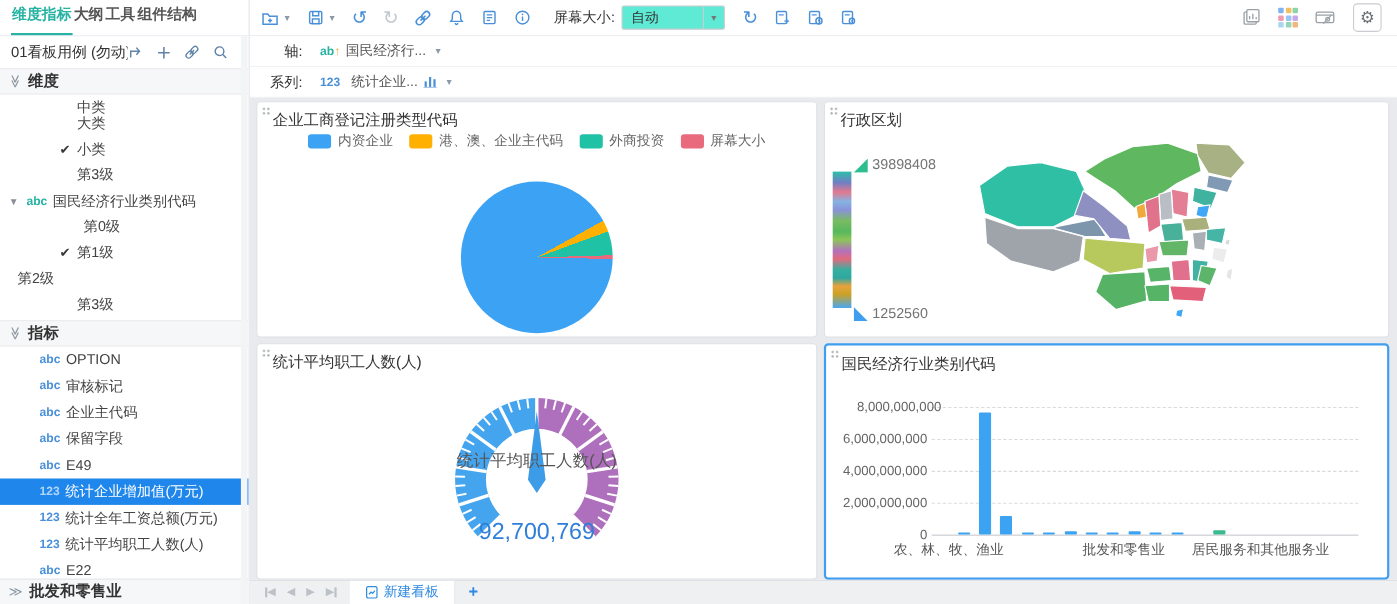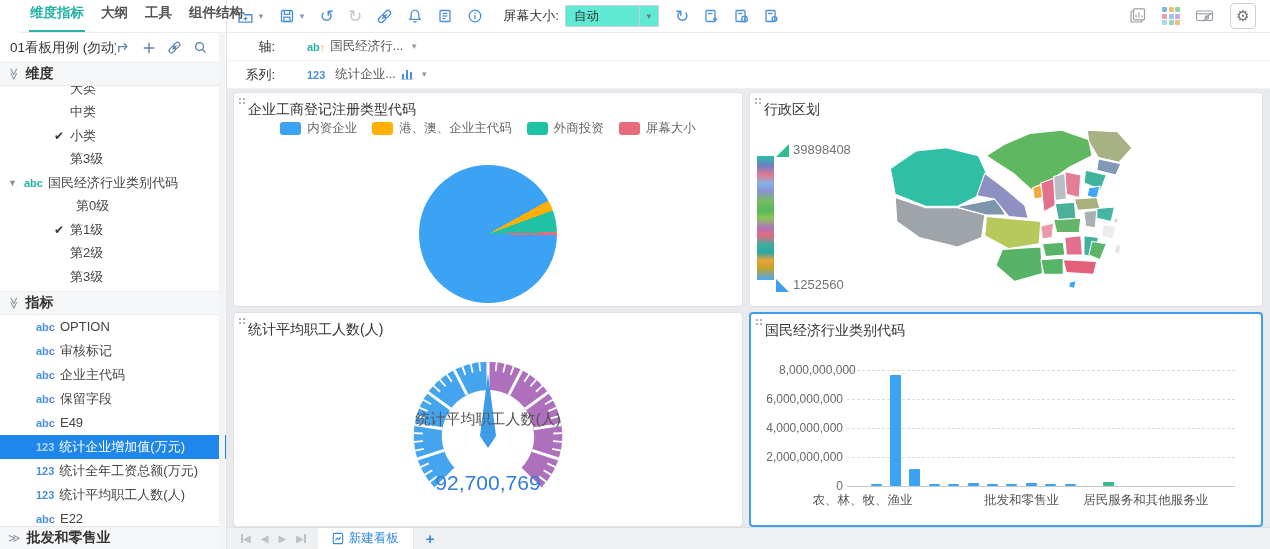--- a/index.html
+++ b/index.html
@@ -4,22 +4,22 @@
 <style>
   * { box-sizing: border-box; margin:0; padding:0; }
   html,body { width:1270px; height:549px; overflow:hidden; background:#fff;
     font-family:"Liberation Sans","DejaVu Sans",sans-serif; }
   .app { display:flex; width:1270px; height:549px; }
 
   
   .sidebar { flex:0 0 227px; width:227px; border-right:1px solid #e2e4e7;
     display:flex; flex-direction:column; background:#fff; position:relative; }
   .sb-scroll-track { position:absolute; right:1px; top:33px; bottom:0; width:6px; background:#f3f4f5; }
-  .sb-tabs { height:33px; display:flex; align-items:flex-end; gap:15px; padding:0 10px;
-    border-bottom:1px solid #ebedf0; font-size:13.5px; font-weight:bold; color:#555;margin-left:19px; }
+  .sb-tabs { height:33px; display:flex; align-items:flex-end; padding:0 10px;
+    border-bottom:1px solid #ebedf0; font-size:13.5px; font-weight:bold; color:#555; }
   .sb-tab { padding:7px 1px 8px; cursor:pointer; border-bottom:2px solid transparent; white-space:nowrap; }
   .sb-tab.active { color:#26b3a4; border-bottom-color:#26b3a4; }
   .sb-board { height:30px; display:flex; align-items:center; padding:0 10px;
     font-size:13.5px; color:#333; }
   .sb-board .title { flex:1; white-space:nowrap; overflow:hidden; }
   .sb-board .bicons { display:flex; align-items:center; gap:11px; margin-right:8px; }
   .sb-board svg { display:block; }
   .sb-section { height:24px; background:#f6f7f8; border-top:1px solid #ececee; border-bottom:1px solid #ececee;
     display:flex; align-items:center; padding:0 8px; gap:5px; font-size:14px; font-weight:bold; color:#333; }
   .chev { color:#8a97a3; font-size:12px; font-weight:normal; display:inline-block; }
@@ -57,21 +57,21 @@
   .tb-right { margin-left:auto; display:flex; align-items:center; gap:15px; padding-right:4px; }
   .cgrid { display:grid; grid-template-columns:repeat(3,5px); grid-gap:1.5px; cursor:pointer; }
   .cgrid span { width:5px; height:5px; border-radius:1px; display:block; }
   .gearbtn { width:26px; height:26px; border:1px solid #c9ccd0; border-radius:4px;
     display:flex; align-items:center; justify-content:center; font-size:15px; color:#6b7075;
     background:#fff; cursor:pointer; }
 
   .shelf-row { height:28px; background:#fff; border-bottom:1px solid #f0f1f3;
     display:flex; align-items:center; }
   .shelf-label { width:48px; text-align:right; font-size:13px; color:#333; }
-  .chip { display:flex; align-items:center; gap:5px; margin-left:32px; font-size:12.5px; color:#555; cursor:pointer; }
+  .chip { display:flex; align-items:center; gap:5px; margin-left:16px; font-size:12.5px; color:#555; cursor:pointer; }
   .ab-sort { font-weight:bold; font-size:11px; color:#26b3a4; }
   .ab-sort b { color:#f2a93b; }
   .minibars { display:flex; align-items:flex-end; gap:1.5px; height:11px; padding:0 1px; border-bottom:1px solid #a9c6e8; }
   .minibars i { display:block; width:2.5px; background:#4a90d9; }
   .chip .dd { font-size:8px; color:#8a9aa8; margin-left:2px; }
 
   
   .canvas { position:relative; flex:1; background:#e8eaed; overflow:hidden; }
   .panel { position:absolute; background:#fff; border:1px solid #dfe1e4; border-radius:4px; }
   .panel.selected { border:2px solid #3f9ef0; }
@@ -151,27 +151,27 @@
             <circle cx="7" cy="7" r="4.2"></circle>
             <line x1="10.2" y1="10.2" x2="13.5" y2="13.5"></line>
           </svg>
       </span>
     </div>
     <div class="sb-section">
       <span class="chev down">≫</span>
       <span>维度</span>
     </div>
     <div class="sb-tree" id="dim-tree">
+        <div class="trow" style="padding-left: 54px;">
+          <span class="sp"></span>
+          <span>中类</span>
+        </div>
         <div class="trow" style="padding-left: 54px; margin-top: -9px;">
           <span class="sp"></span>
           <span>大类</span>
-        </div>
-        <div class="trow" style="padding-left: 54px;">
-          <span class="sp"></span>
-          <span>中类</span>
         </div>
         <div class="trow" style="padding-left: 54px;">
           <span class="check">✔</span>
           <span>小类</span>
         </div>
         <div class="trow" style="padding-left: 54px;">
           <span class="sp"></span>
           <span>第3级</span>
         </div>
         <div class="trow" style="padding-left: 8px;">
@@ -180,21 +180,21 @@
           <span>国民经济行业类别代码</span>
         </div>
         <div class="trow" style="padding-left: 60px;">
           <span class="sp"></span>
           <span>第0级</span>
         </div>
         <div class="trow" style="padding-left: 54px;">
           <span class="check">✔</span>
           <span>第1级</span>
         </div>
-        <div class="trow" style="padding-left: 54px;">
+        <div class="trow" style="">
           <span class="sp"></span>
           <span>第2级</span>
         </div>
         <div class="trow" style="padding-left: 54px;">
           <span class="sp"></span>
           <span>第3级</span>
         </div>
       </div>
     <div class="sb-section">
       <span class="chev down">≫</span>

